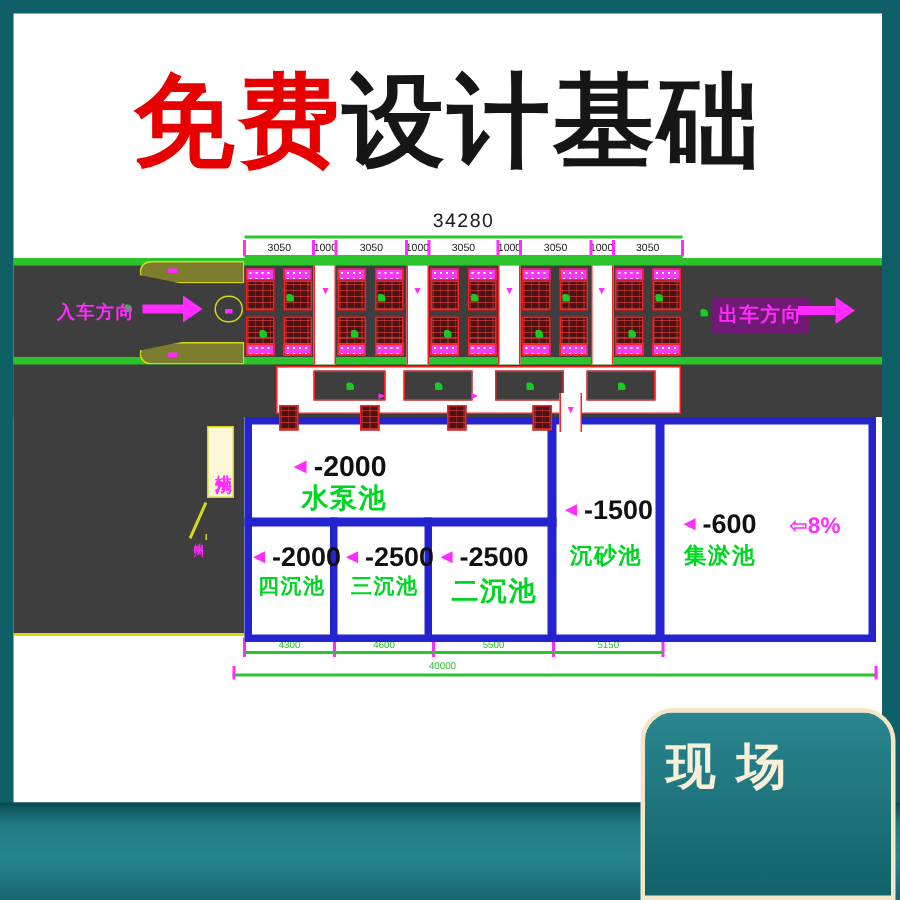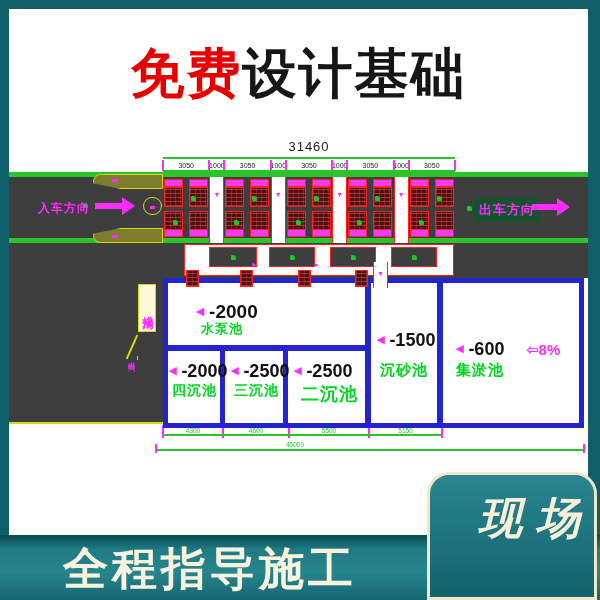--- a/index.html
+++ b/index.html
@@ -5,21 +5,21 @@
   html,body{margin:0;padding:0;background:#0f5f68;}
   *{box-sizing:border-box;}
   #stage{position:relative;width:600px;height:600px;overflow:hidden;
          font-family:"Liberation Sans","DejaVu Sans",sans-serif;background:#0f5f68;}
   .abs{position:absolute;}
 
   
   #card{left:9px;top:9px;width:579px;height:526px;background:#ffffff;}
 
   
-  #headline{left:9px;top:44px;width:579px;text-align:center;font-size:54px;
+  #headline{left:9px;top:44px;width:579px;text-align:center;font-size:68px;
             font-weight:900;letter-spacing:2px;color:#161616;line-height:1.1;white-space:nowrap;}
   #headline .hl-red{color:#e60000;}
 
   
   .road{left:9px;top:172px;width:579px;height:72px;background:#3e3e3e;}
   .curb{left:9px;width:579px;height:5px;background:#2bc52b;}
   .dark-mid{left:9px;top:243px;width:579px;height:35px;background:#3e3e3e;}
   .dark-left{left:9px;top:243px;width:154px;height:181px;background:#3e3e3e;
              border-bottom:2px solid #d8d81a;}
 
@@ -68,21 +68,21 @@
   .plabel{z-index:7;color:#111;font-weight:600;white-space:nowrap;}
   .plabel .mk{color:#ff2bff;font-size:.75em;vertical-align:12%;margin-right:2px;}
   .pname{z-index:7;color:#00d622;font-weight:600;white-space:nowrap;letter-spacing:1px;}
   #slope{z-index:7;color:#ff2bff;font-weight:700;font-size:15px;white-space:nowrap;}
 
   
   .dirtext{color:#ff2bff;font-weight:700;font-size:12px;letter-spacing:1px;white-space:nowrap;z-index:3;}
   .h-arrow{height:6px;background:#ff2bff;z-index:3;}
   .h-arrow:after{content:'';position:absolute;right:-13px;top:-6px;
      border-left:13px solid #ff2bff;border-top:9px solid transparent;border-bottom:9px solid transparent;}
-  #exit-box{background:#14532d;padding:3px 5px;z-index:3;}
+  #exit-box{background:#701a75;padding:3px 5px;z-index:3;}
 
   
   .island{background:#7d7d2e;border:1.5px solid #d8d81a;z-index:2;}
   #island-top{left:93px;top:174px;width:70px;height:15px;border-radius:8px 0 0 8px;
               clip-path:polygon(0 18%,6% 0,100% 0,100% 100%,40% 100%,0 62%);}
   #island-bot{left:93px;top:228px;width:70px;height:15px;border-radius:8px 0 0 8px;
               clip-path:polygon(40% 0,100% 0,100% 100%,6% 100%,0 82%,0 38%);}
   #capsule{left:143px;top:197px;width:19px;height:18px;background:#3e3e3e;
            border:1.5px solid #d8d81a;border-radius:9px;z-index:2;}
   .mdash{background:#ff2bff;z-index:3;}
@@ -98,38 +98,38 @@
 
   
   #banner{left:0;top:535px;width:600px;height:65px;z-index:8;
      background:linear-gradient(180deg,#0d525b 0%,#1f7b84 20%,#27858e 55%,#156671 100%);
      border-top:2px solid #0b4d55;}
   #banner-text{left:0;top:539px;width:420px;text-align:center;font-size:45px;font-weight:900;
      color:#f9f2dc;letter-spacing:4px;z-index:9;white-space:nowrap;}
   #badge{left:427px;top:472px;width:170px;height:128px;z-index:10;
      background:linear-gradient(180deg,#2a868f,#11626b);
      border:3px solid #f2e6c6;border-radius:22px 22px 0 0;}
-  .badge-line{width:100%;text-align:right;color:#f8efd8;font-size:44px;font-weight:900;
-     letter-spacing:14px;text-indent:14px;white-space:nowrap;font-style:italic;}
+  .badge-line{width:100%;text-align:left;color:#f8efd8;font-size:33px;font-weight:900;
+     letter-spacing:14px;text-indent:14px;white-space:nowrap;}
 </style>
 </head>
 <body>
 
 <div id="stage">
 
   <div class="abs" id="card"></div>
 
   <div class="abs" id="headline"><span class="hl-red">免费</span><span>设计基础</span></div>
 
   <div class="abs road"></div>
   <div class="abs dark-mid"></div>
   <div class="abs dark-left"></div>
   <div class="abs curb" style="top:172px"></div>
 
-  <div class="abs" id="topdim-total">31460</div>
+  <div class="abs" id="topdim-total">34280</div>
   <div class="abs dimline" id="topdim-line1"></div>
   <div class="abs" id="topdim-cells">
       <div class="cell" style="width: 46.4px;">
         <div class="tickM abs" style="left: -1px; top: 2px; height: 11px;"></div>
         <span class="dimnum">3050</span>
       </div>
       <div class="cell" style="width: 15px;">
         <div class="tickM abs" style="left: -1px; top: 2px; height: 11px;"></div>
         <span class="dimnum">1000</span>
       </div>
@@ -200,21 +200,21 @@
   <div class="abs" id="gap-chan"><span class="marrow">▼</span></div>
 
   <div class="abs" id="pool-outer"></div>
   <div class="abs bluewall wall" style="left:365px;top:278px;width:6px;height:150px"></div>
   <div class="abs bluewall wall" style="left:437px;top:278px;width:6px;height:150px"></div>
   <div class="abs bluewall wall" style="left:163px;top:345px;width:208px;height:6px"></div>
   <div class="abs bluewall wall" style="left:220px;top:345px;width:5px;height:83px"></div>
   <div class="abs bluewall wall" style="left:283px;top:345px;width:5px;height:83px"></div>
 
   <div class="abs plabel" style="left:193px;top:301px;font-size:19px"><span class="mk">◄</span><span>-2000</span></div>
-  <div class="abs pname" style="left:201px;top:320px;font-size:13px">水泵池</div>
+  <div class="abs pname" style="left:201px;top:320px;font-size:18px">水泵池</div>
 
   <div class="abs plabel" style="left:166px;top:361px;font-size:18px"><span class="mk">◄</span><span>-2000</span></div>
   <div class="abs pname" style="left:172px;top:382px;font-size:14px">四沉池</div>
 
   <div class="abs plabel" style="left:228px;top:361px;font-size:18px"><span class="mk">◄</span><span>-2500</span></div>
   <div class="abs pname" style="left:234px;top:382px;font-size:14px">三沉池</div>
 
   <div class="abs plabel" style="left:291px;top:361px;font-size:18px"><span class="mk">◄</span><span>-2500</span></div>
   <div class="abs pname" style="left:301px;top:382px;font-size:18px">二沉池</div>
 
@@ -251,21 +251,20 @@
     </div>
   <div class="abs dimline" id="botdim-line"></div>
   <div class="abs dimline" id="bot-total-line"></div>
   <div class="abs dimnum-g" id="bot-total-num">40000</div>
   <div class="abs tickM" style="left:155px;top:444px;height:9px"></div>
   <div class="abs tickM" style="left:583px;top:444px;height:9px"></div>
 
   <div class="abs curb" style="top:238px;z-index:1"></div>
 
   <div class="abs" id="banner"></div>
-  <div class="abs" id="banner-text">全程指导施工</div>
   <div class="abs" id="badge">
     <div class="badge-line" style="margin-top:14px">现场</div>
   </div>
 <div class="abs cap" style="left: 164px; top: 179px; width: 19px; height: 8px; z-index: 2;"></div>
     <div class="abs brick" style="left: 164px; top: 187px; width: 19px; height: 20px; z-index: 2;"></div>
     <div class="abs brick" style="left: 164px; top: 211px; width: 19px; height: 20px; z-index: 2;"></div>
     <div class="abs cap" style="left: 164px; top: 229px; width: 19px; height: 8px; z-index: 2;"></div>
     <div class="abs cap" style="left: 189px; top: 179px; width: 19px; height: 8px; z-index: 2;"></div>
     <div class="abs brick" style="left: 189px; top: 187px; width: 19px; height: 20px; z-index: 2;"></div>
     <div class="abs brick" style="left: 189px; top: 211px; width: 19px; height: 20px; z-index: 2;"></div>

